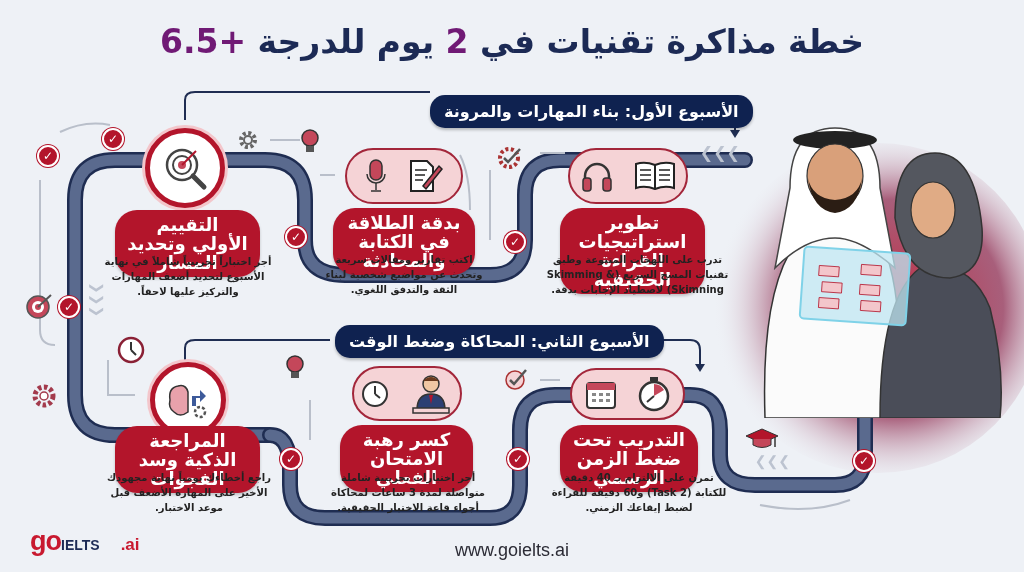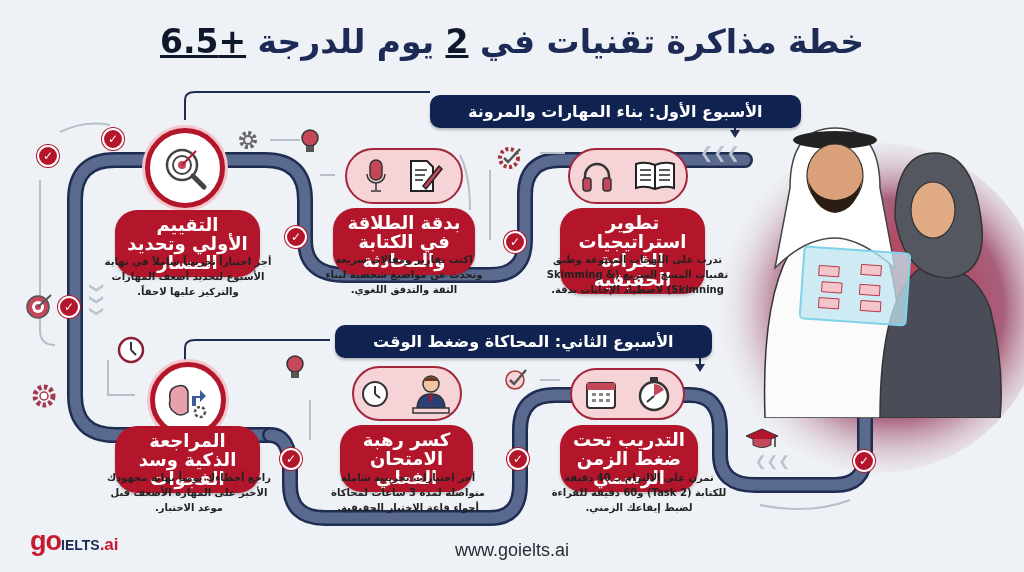--- a/index.html
+++ b/index.html
@@ -9,24 +9,24 @@
     font-family: "DejaVu Sans", "Liberation Sans", sans-serif;
     position: relative;
     color: #1d1d28;
   }
   .abs { position: absolute; }
   .title {
     top: 22px; left: 0; width: 1024px; text-align: center;
     font-size: 33px; font-weight: bold; color: #1c2a55;
     direction: rtl; letter-spacing: 0;
   }
-  .title .hl { color: #0f172a; text-decoration: underline; }
+  .title .hl { color: #701a75; }
   .week-pill {
     background: #0f2250; color: #fff; font-weight: bold;
-    border-radius: 10px; padding: 7px 38px; font-size: 16px;
+    border-radius: 15px; padding: 7px 14px; font-size: 16px;
     white-space: nowrap; direction: rtl;
     box-shadow: 0 2px 3px rgba(0,0,0,0.25);
   }
   .icon-pill {
     background: #f5d3d6; border: 2px solid #a3263a; border-radius: 36px;
     display: flex; align-items: center; justify-content: center; gap: 20px;
   }
   .icon-circle {
     width: 80px; height: 80px; border-radius: 50%;
     background: #fff; border: 5px solid #b3152b;
@@ -46,21 +46,21 @@
   .check {
     width: 22px; height: 22px; border-radius: 50%;
     background: #b3152b; border: 2px solid #fff;
     box-shadow: 0 0 0 1px #b3152b;
     display: flex; align-items: center; justify-content: center;
     color: #fff; font-size: 12px; font-weight: bold;
   }
   .logo { left: 30px; top: 526px; font-family: "Liberation Sans", sans-serif; font-weight: bold; direction: ltr; }
   .logo .go { color: #c8192f; font-size: 27px; letter-spacing: -1px; }
   .logo .ielts { color: #1c2a55; font-size: 14px; }
-  .logo .ai { color: #c8192f; font-size: 17px; }
+  .logo .ai { color: #c8192f; font-size: 17px; margin-left: 21px; }
   .url {
     top: 540px; left: 0; width: 1024px; text-align: center; direction: ltr;
     font-family: "Liberation Sans", sans-serif; font-size: 18px; color: #2b2b35;
   }
   svg.road { position: absolute; left: 0; top: 0; }
 </style>
 </head>
 <body>
 
 <svg class="road" width="1024" height="572">

